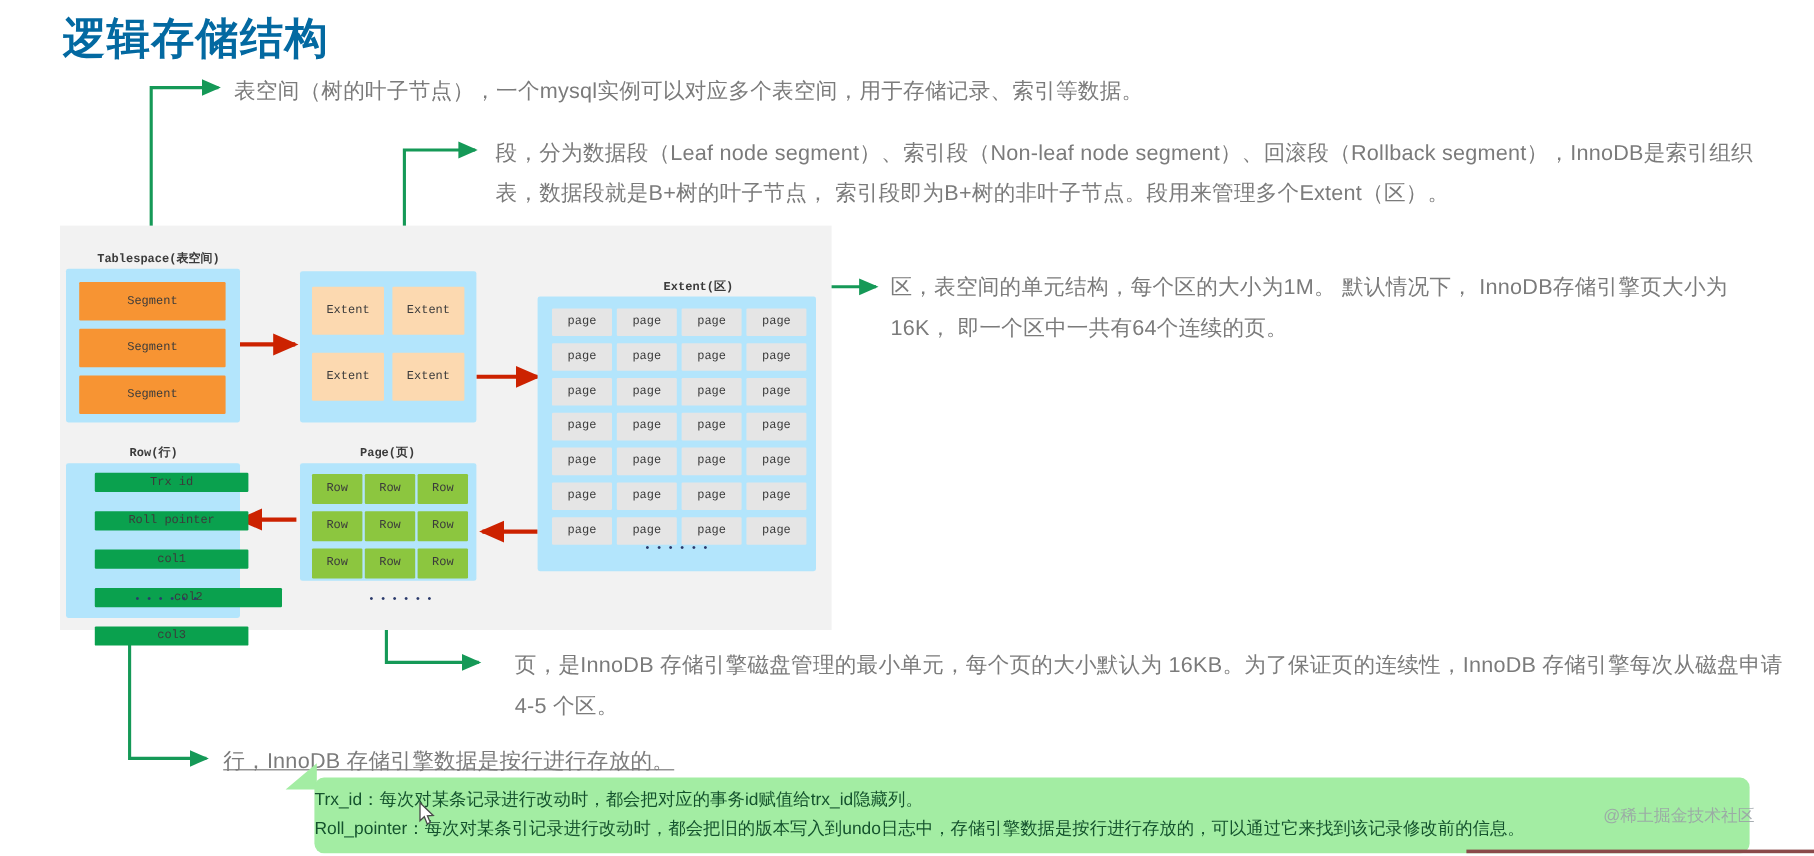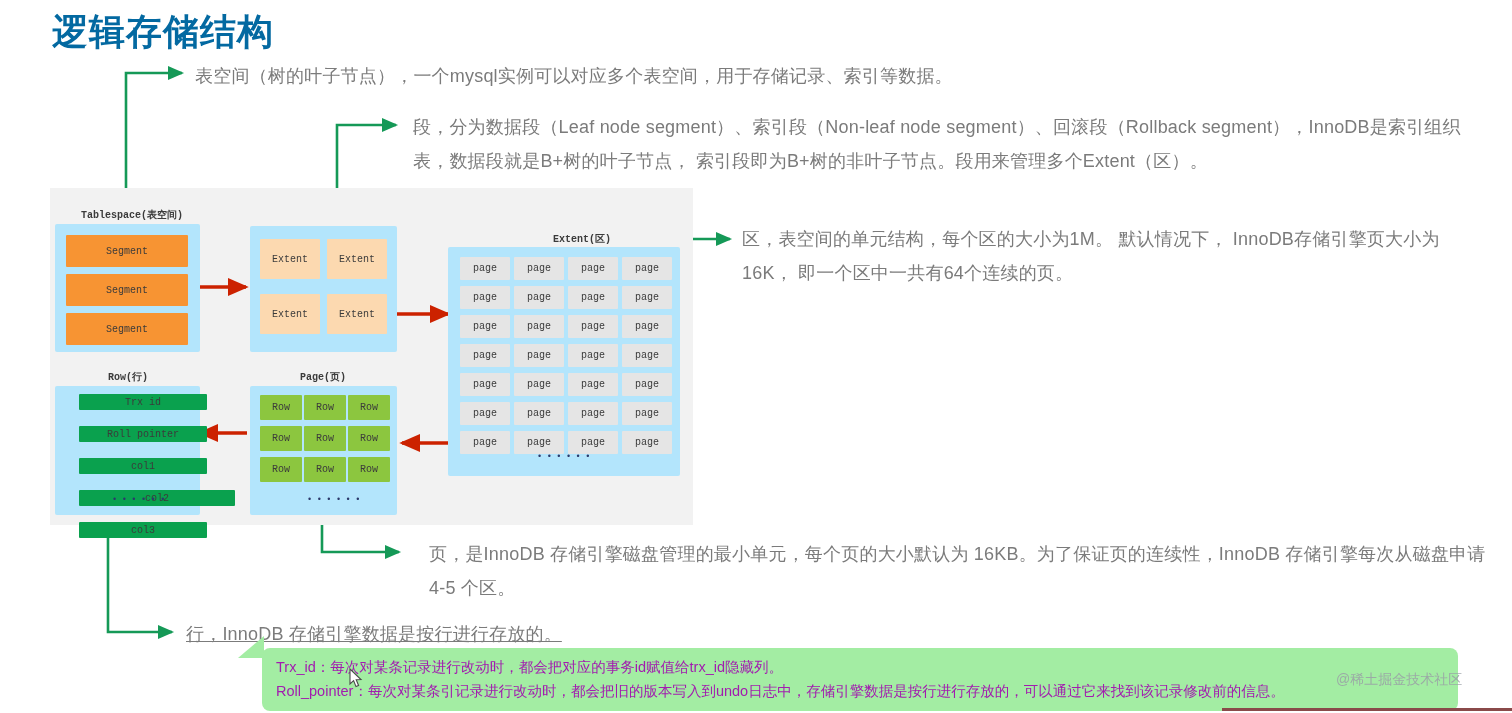--- a/index.html
+++ b/index.html
@@ -98,22 +98,22 @@
   }
 
   
   #tooltip {
     position: absolute;
     left: 262px;
     top: 648px;
     width: 1196px;
     background: #a3eda3;
     border-radius: 8px;
-    padding: 7px 14px 8px 14px;
-    color: #a21caf;
+    padding: 7px 14px 8px 0;
+    color: #14532d;
     font-size: 14.5px;
     line-height: 24px;
   }
   #tooltip .tip-line { white-space: nowrap; }
 
   #tooltip-tail {
     position: absolute;
     left: 238px;
     top: 636px;
     width: 0; height: 0;
@@ -261,21 +261,21 @@
         <div class="cell field" style="position: static; width: 128px; height: 16px;">Trx id</div>
         <div class="cell field" style="position: static; width: 128px; height: 16px;">Roll pointer</div>
         <div class="cell field" style="position: static; width: 128px; height: 16px;">col1</div>
         <div class="cell field" style="position: static; width: 156px; height: 16px;">col2</div>
         <div class="cell field" style="position: static; width: 128px; height: 16px;">col3</div>
       </div>
     <div class="dots" style="left:58px; top:108px;">• • • • • •</div>
   </div>
 
   <div class="grp-label" style="left:250px; top:182px;">Page(页)</div>
-  <div class="blue-box" style="left:200px; top:198px; width:147px; height:129px;">
+  <div class="blue-box" style="left:200px; top:198px; width:147px; height:98px;">
     <div id="page-grid" style="position:absolute; left:10px; top:9px; display:grid; grid-template-columns:repeat(3,42px); grid-template-rows:repeat(3,25px); gap:6px 2px;">
         <div class="cell row" style="position: static;">Row</div>
         <div class="cell row" style="position: static;">Row</div>
         <div class="cell row" style="position: static;">Row</div>
         <div class="cell row" style="position: static;">Row</div>
         <div class="cell row" style="position: static;">Row</div>
         <div class="cell row" style="position: static;">Row</div>
         <div class="cell row" style="position: static;">Row</div>
         <div class="cell row" style="position: static;">Row</div>
         <div class="cell row" style="position: static;">Row</div>

